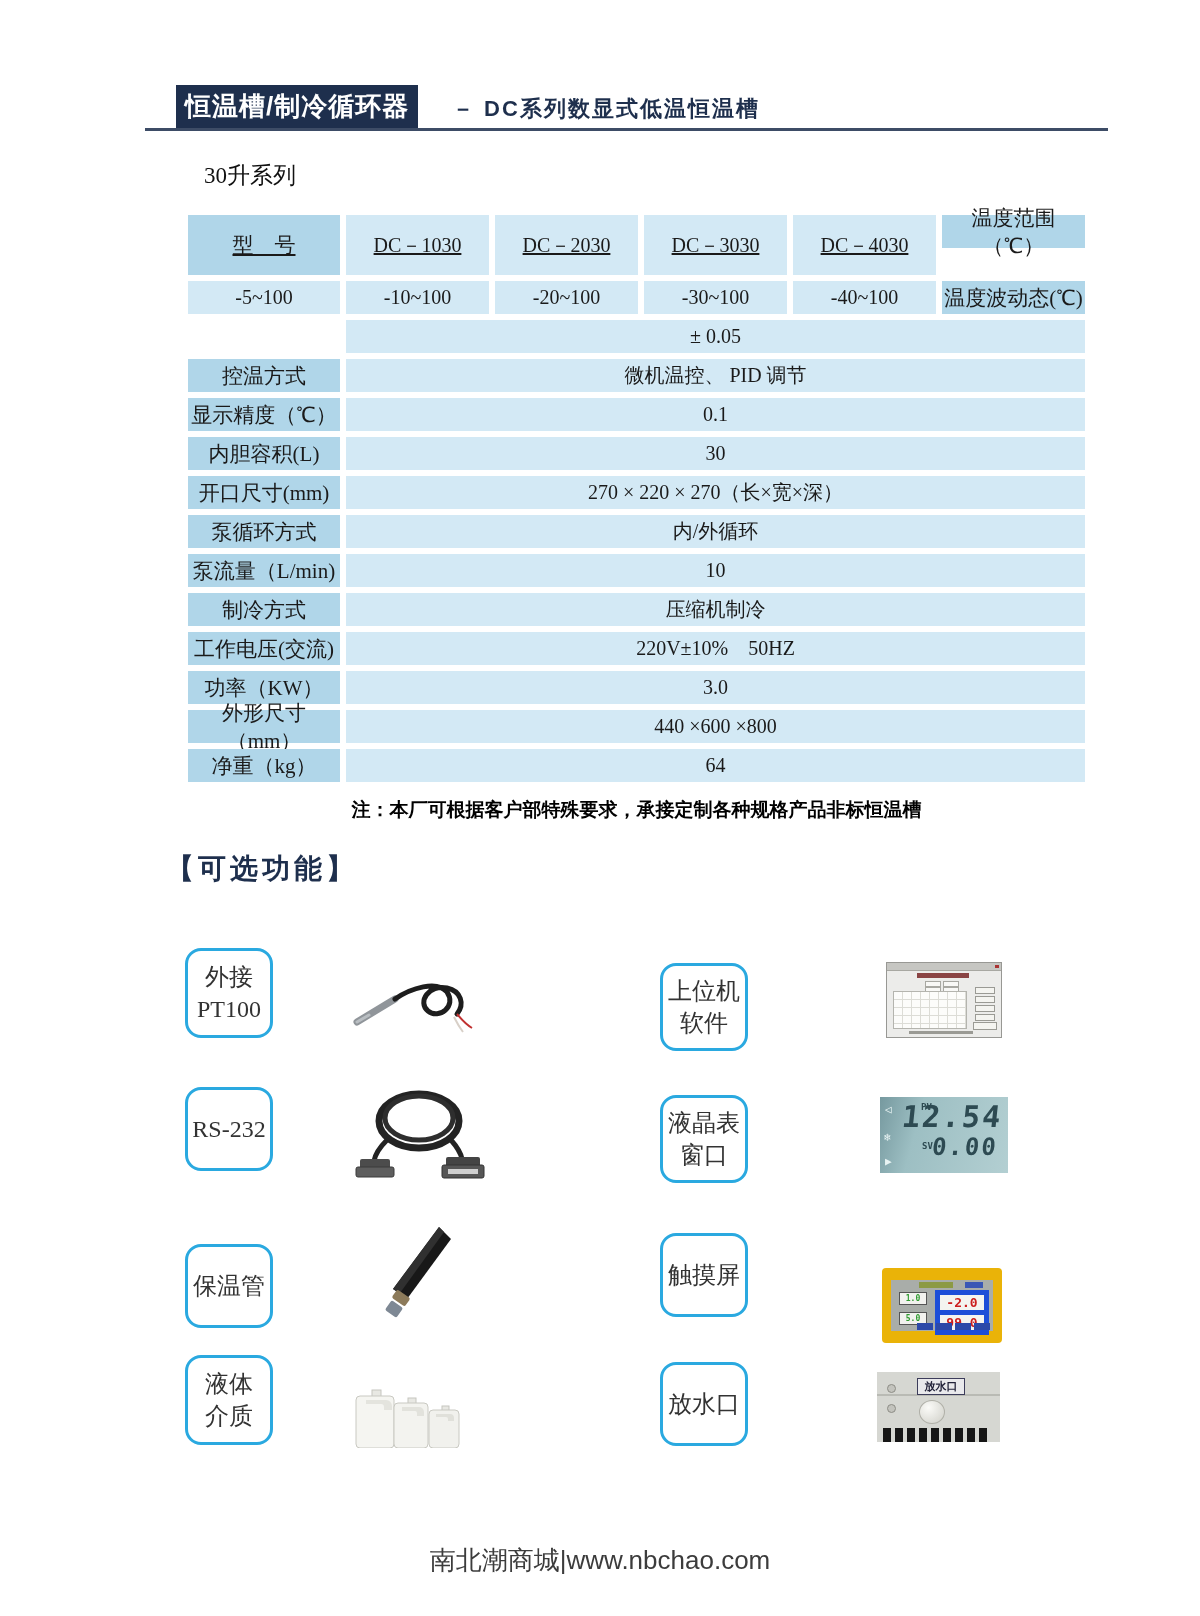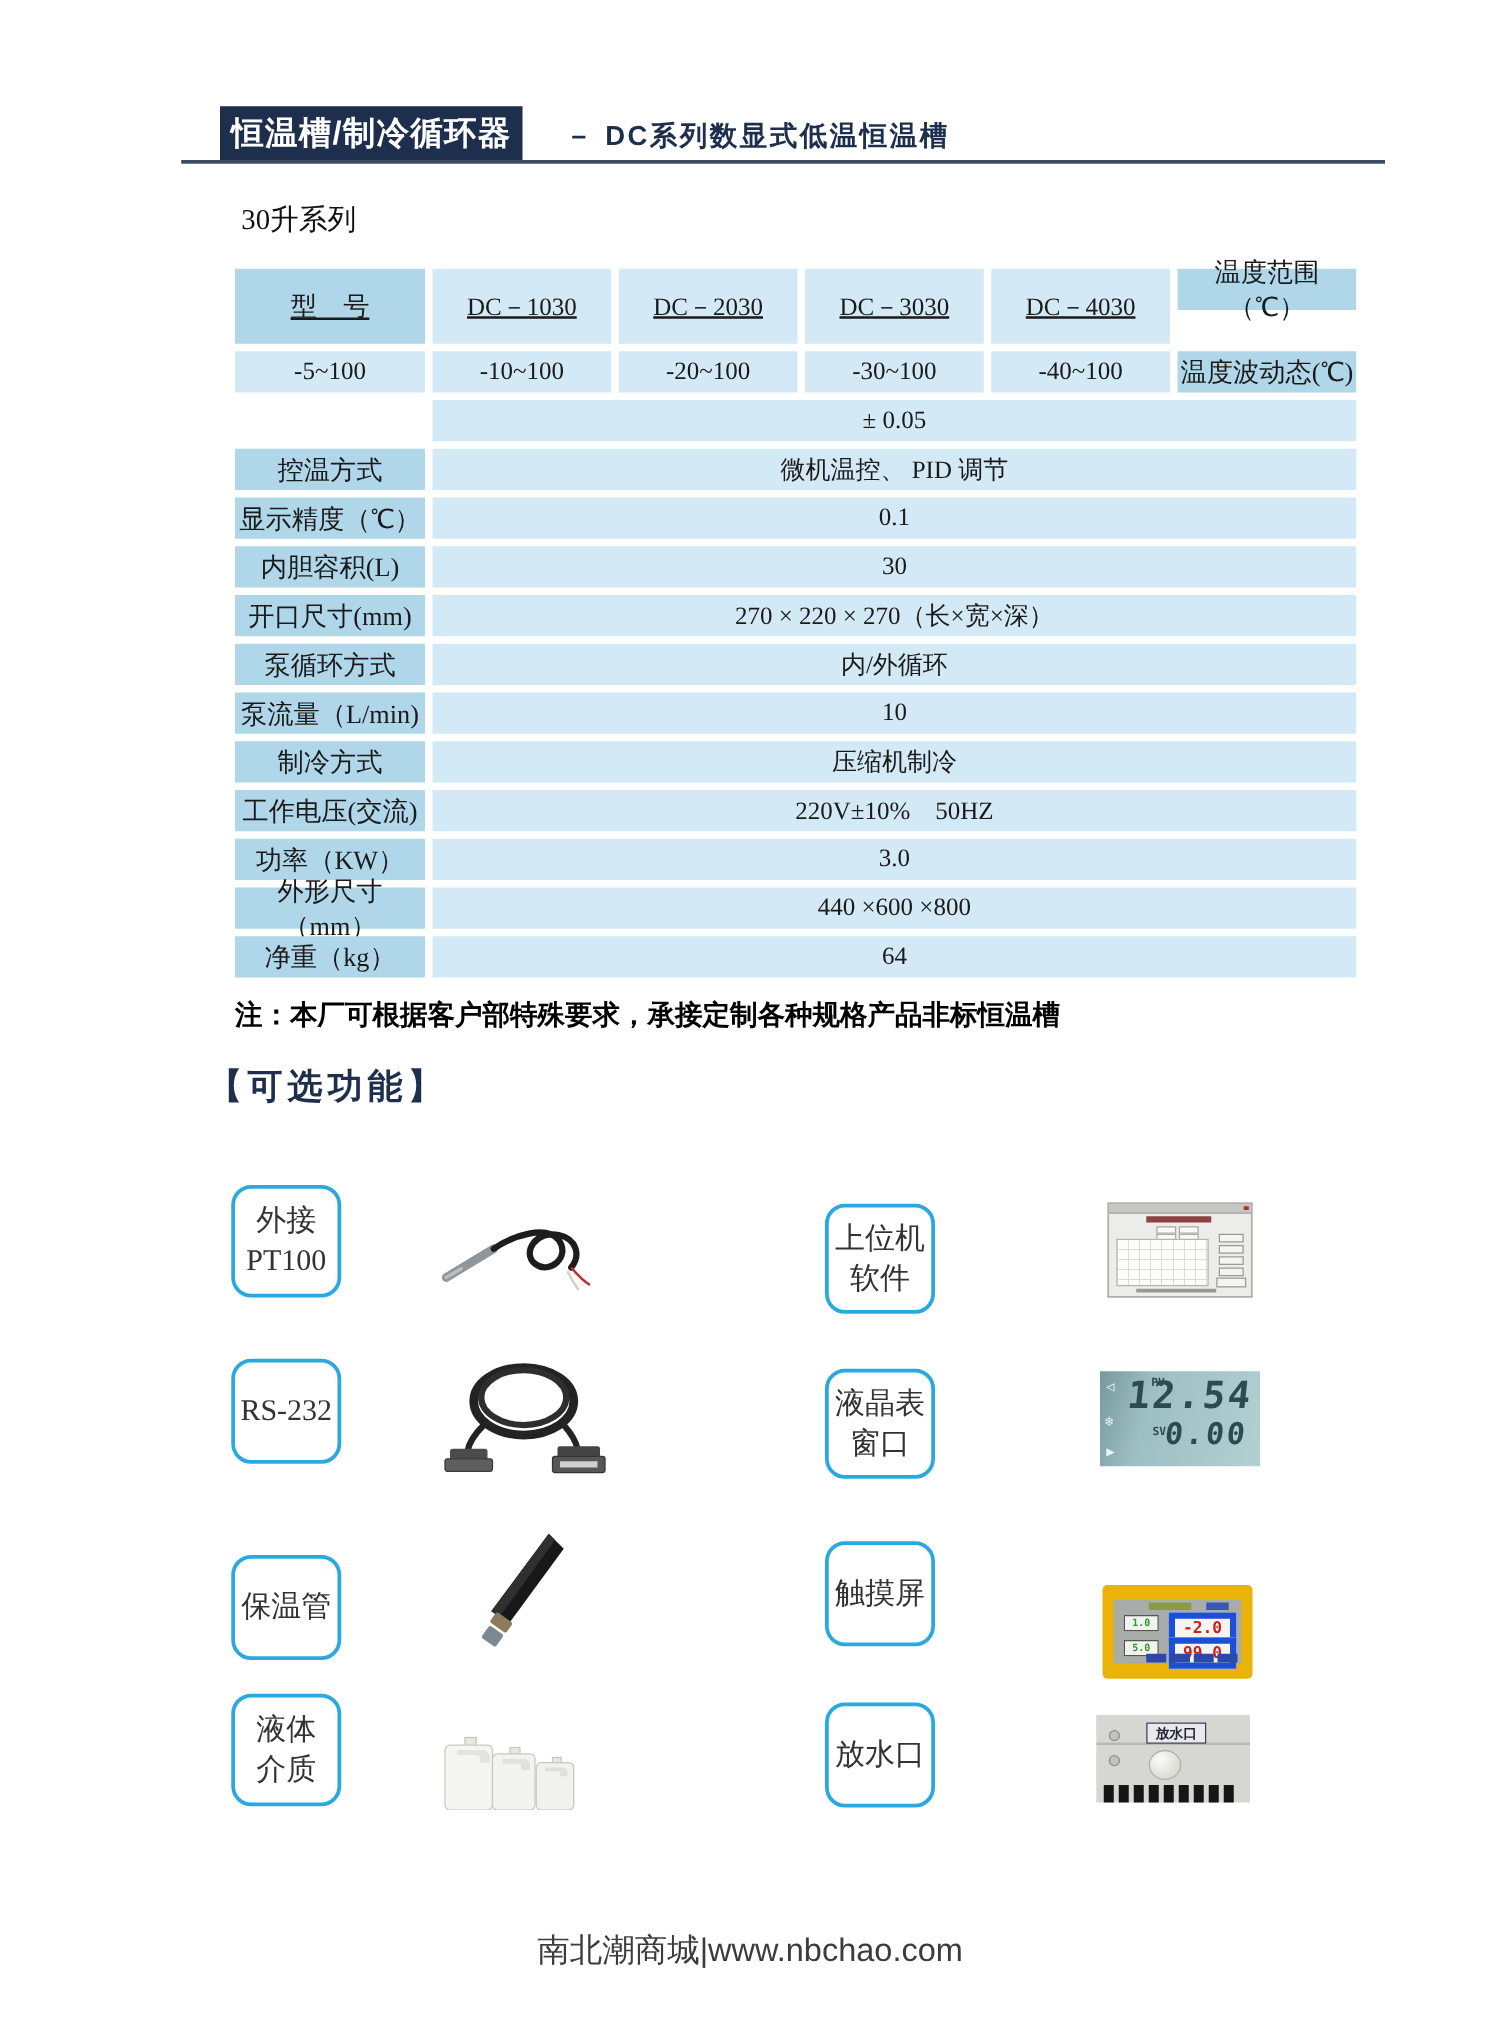--- a/index.html
+++ b/index.html
@@ -5,33 +5,33 @@
   html,body{margin:0;padding:0;background:#ffffff;}
   .page{position:relative;width:1200px;height:1616px;background:#ffffff;overflow:hidden;
         font-family:"Liberation Serif",serif;}
   
   .hdr-badge{position:absolute;left:176px;top:85px;background:#1e2f4d;color:#ffffff;
              font-weight:bold;font-size:26px;padding:4px 9px;letter-spacing:1px;
              font-family:"Liberation Sans",sans-serif;}
   .hdr-sub{position:absolute;left:452px;top:94px;color:#1e2f4d;font-weight:bold;font-size:22px;
            letter-spacing:2px;font-family:"Liberation Sans",sans-serif;}
   .hdr-line{position:absolute;left:145px;top:128px;width:963px;height:3px;background:#3d4c66;}
-  .series-title{position:absolute;left:193px;top:160px;font-size:23px;color:#111;}
+  .series-title{position:absolute;left:204px;top:160px;font-size:23px;color:#111;}
   
   .spec-table{position:absolute;left:188px;top:215px;display:grid;
               grid-template-columns:152px repeat(5,143px);gap:6px;color:#1a1a1a;}
   .cell{display:flex;align-items:center;justify-content:center;text-align:center;}
   .lab{background:#b0d6e9;font-size:21px;}
   .val{background:#d3e9f5;font-size:20px;}
   .hrow{height:60px;text-decoration:underline;}
   .drow{height:33px;}
   .span5{grid-column:2 / -1;}
   
-  .note{position:absolute;left:188px;top:797px;width:897px;text-align:left;font-weight:bold;
-        font-size:22px;color:#000;font-family:"Liberation Sans",sans-serif;}
+  .note{position:absolute;left:188px;top:797px;width:897px;text-align:center;font-weight:bold;
+        font-size:19px;color:#000;font-family:"Liberation Sans",sans-serif;}
   
   .opt-title{position:absolute;left:166px;top:850px;font-size:28px;font-weight:bold;color:#1e2f4d;
              letter-spacing:4px;font-family:"Liberation Sans",sans-serif;}
   .opt-badge{position:absolute;width:78px;min-height:74px;border:3px solid #2aa9e0;border-radius:16px;
              background:#fff;display:flex;align-items:center;justify-content:center;text-align:center;
              font-size:24px;color:#333;white-space:pre-line;line-height:1.35;padding:2px;}
   .img-box{position:absolute;}
   
   .lcd{position:absolute;left:880px;top:1097px;width:128px;height:76px;
        background:linear-gradient(105deg,#76999f 0%,#9dbfc3 30%,#b3cfd2 100%);

